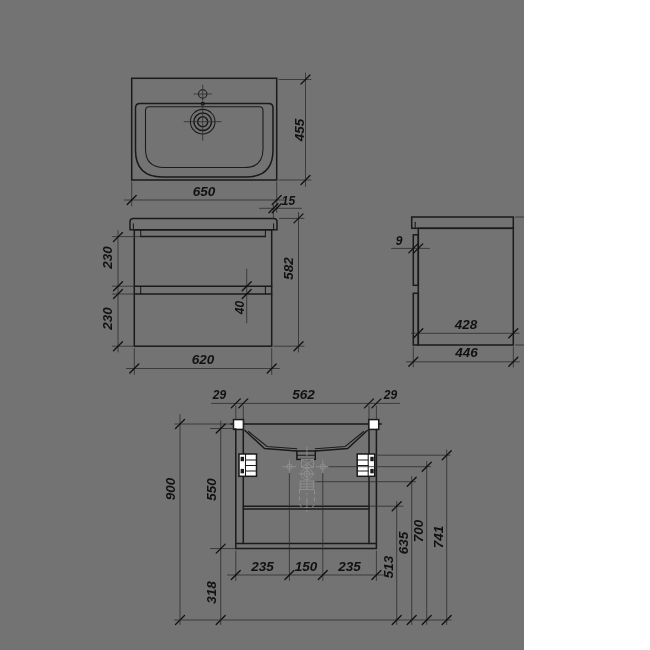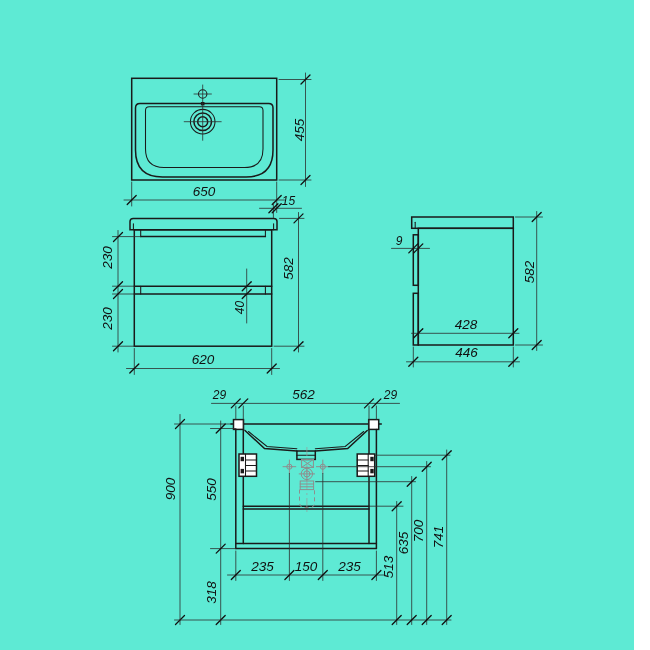--- a/index.html
+++ b/index.html
@@ -1,16 +1,16 @@
 <!DOCTYPE html>
 <html><head>
 <meta charset="utf-8">
 <style>
   html,body{margin:0;padding:0;background:#ffffff;}
-  .canvas{position:relative;width:634px;height:650px;background:#5eead4;overflow:hidden;}
+  .canvas{position:relative;width:524px;height:650px;background:#737373;overflow:hidden;font-weight:bold;}
   svg{display:block;}
   .ml{stroke:#1a1a1a;stroke-width:1.5;fill:none;stroke-linecap:round;}
   .m2{stroke:#1a1a1a;stroke-width:1.05;fill:none;stroke-linecap:round;}
   .dl{stroke:#2d2d2d;stroke-width:0.8;fill:none;stroke-linecap:round;}
   .tk{stroke:#111111;stroke-width:1.3;fill:none;stroke-linecap:round;}
   .gl{stroke:#8e8e8e;stroke-width:1;fill:none;stroke-linecap:round;}
   .gd{stroke:#8e8e8e;stroke-width:1;fill:none;stroke-dasharray:4 3;}
   .ax{stroke:#9a9a9a;stroke-width:0.7;fill:none;stroke-dasharray:9 3 2 3;}
   .wf{fill:#ffffff;}
   .bk{fill:#1a1a1a;stroke:none;}

